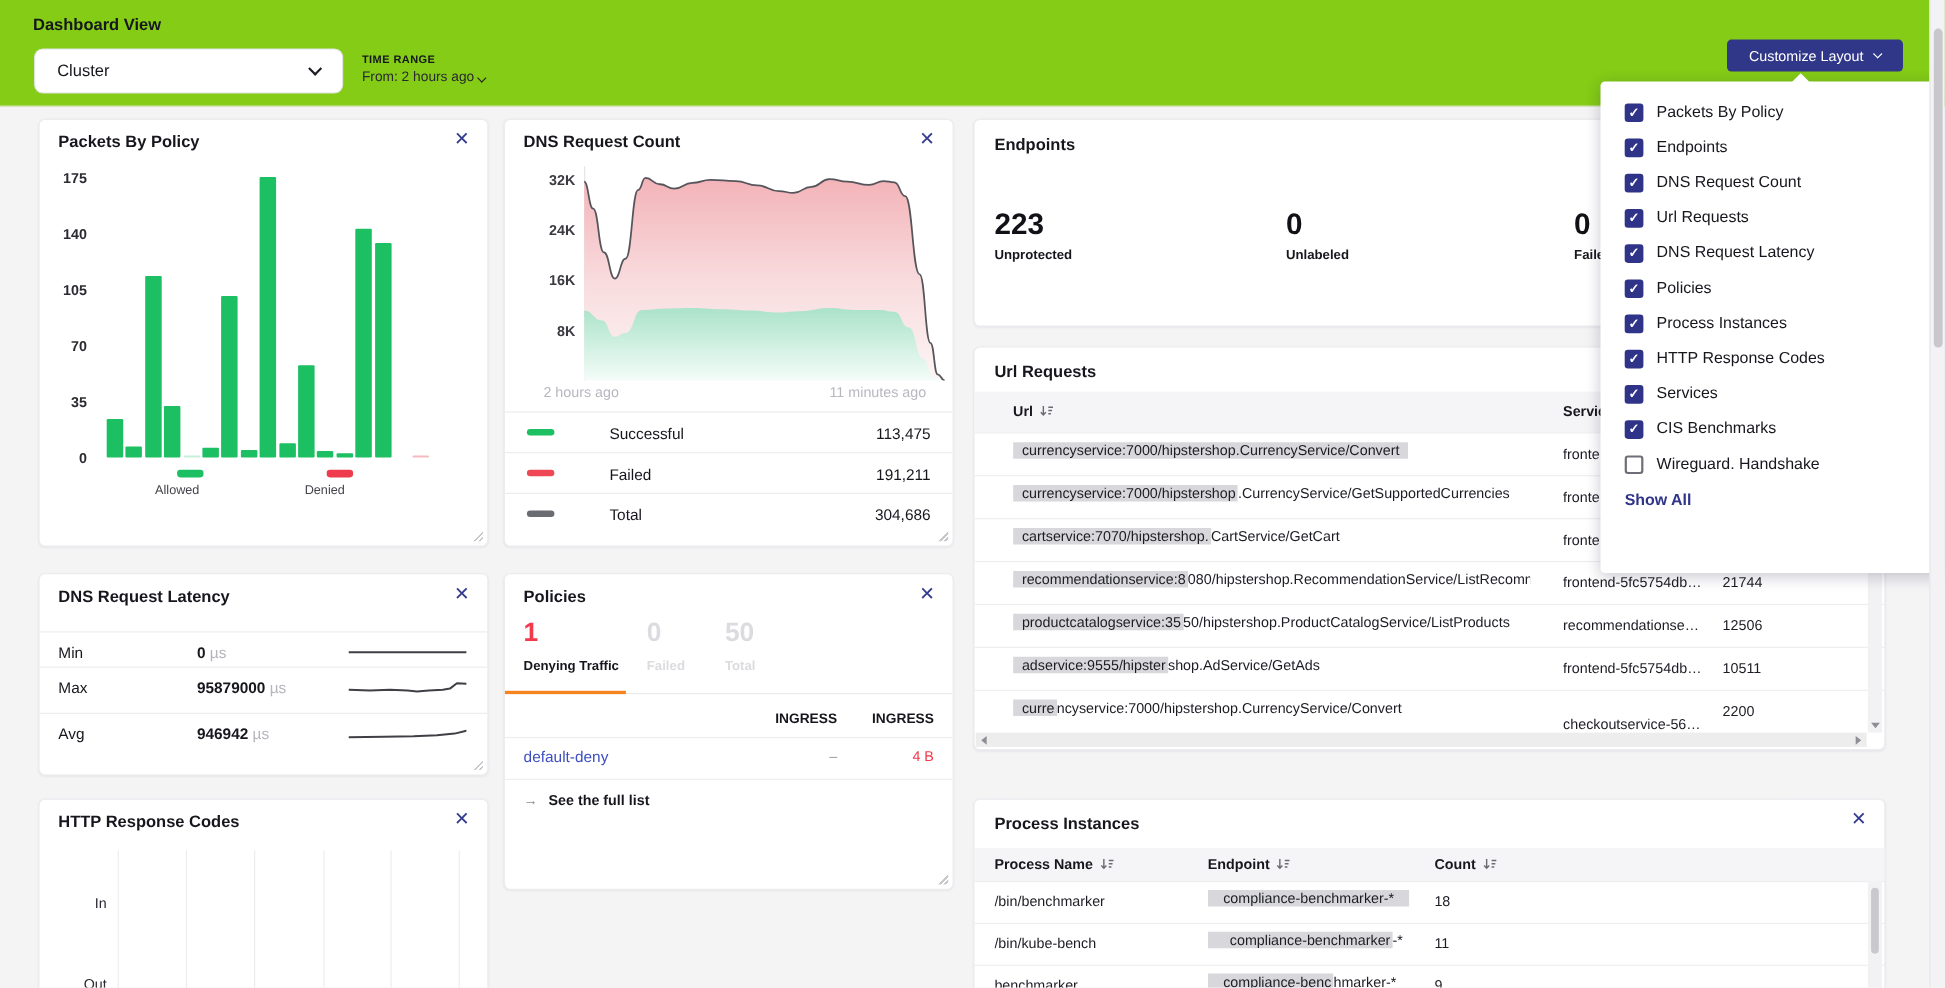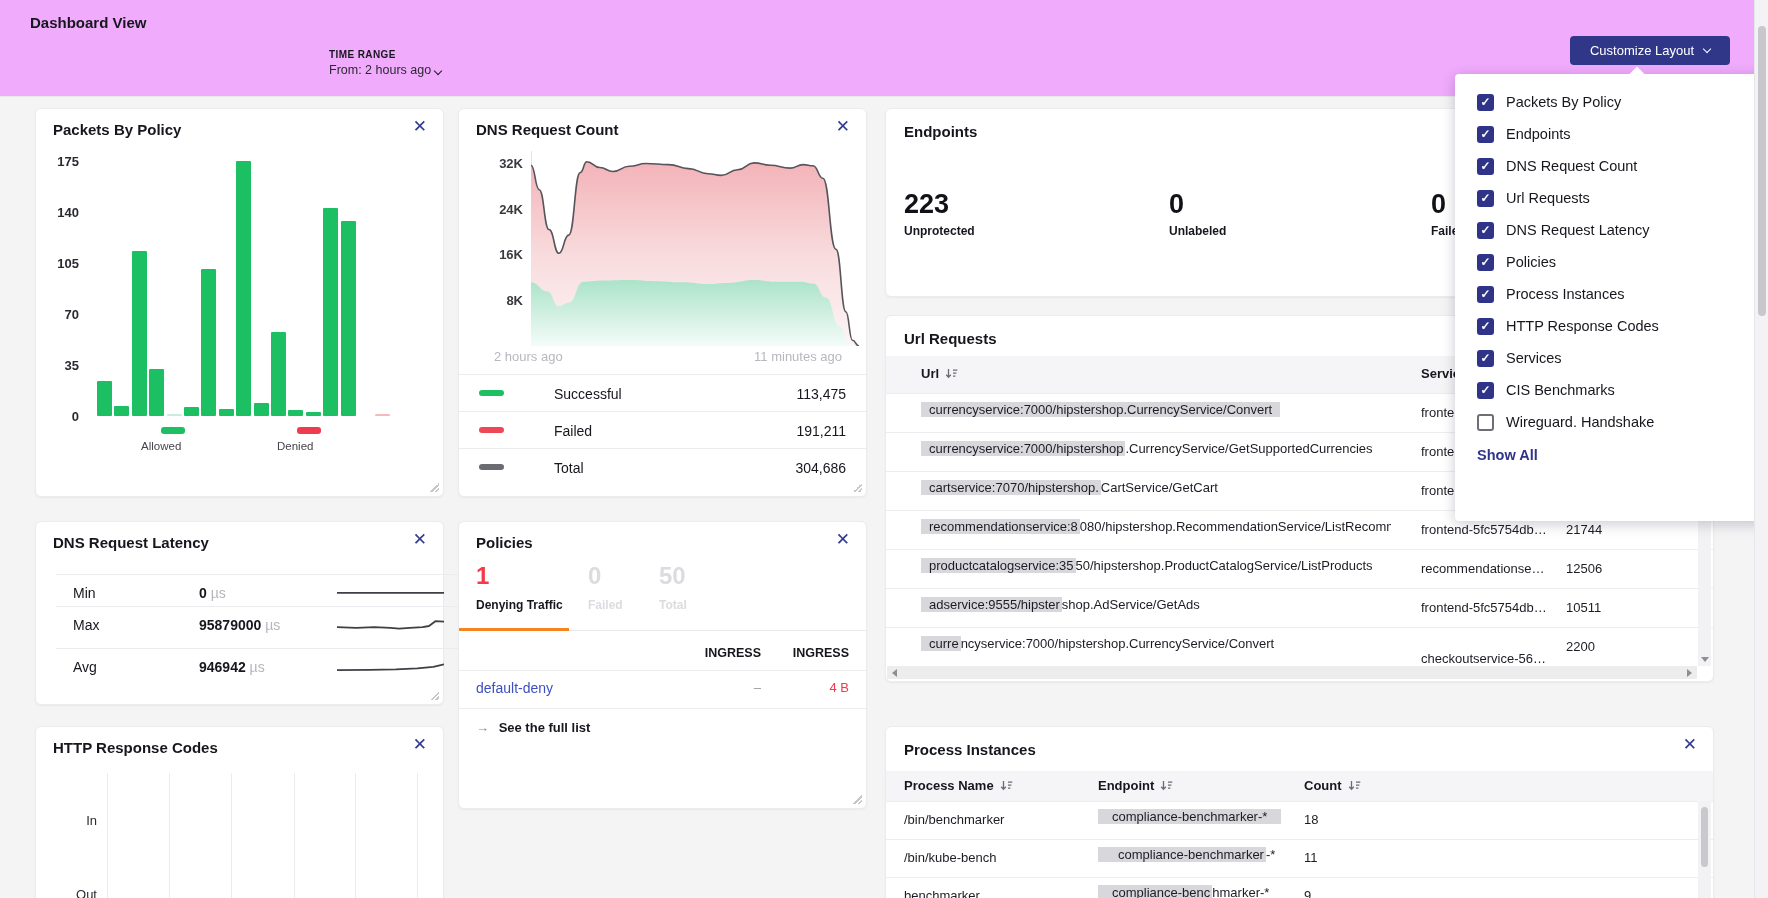--- a/index.html
+++ b/index.html
@@ -1,17 +1,17 @@
 <!DOCTYPE html>
 <html><head>
 <meta charset="utf-8">
 <style>
   html,body{margin:0;padding:0;background:#f4f4f5;font-family:"Liberation Sans",sans-serif;}
   .stage{position:relative;width:1768px;height:898px;overflow:hidden;background:#f4f4f5;}
-  .topbar{position:absolute;left:0;top:0;width:100%;height:96px;background:#f0abfc;border-bottom:1px solid #e8e8ea;}
+  .topbar{position:absolute;left:0;top:0;width:100%;height:96px;background:#84cc16;border-bottom:1px solid #e8e8ea;}
   .page-title{position:absolute;left:30px;top:14px;font-size:15px;font-weight:bold;color:#16161d;}
   .select{position:absolute;left:31px;top:44px;width:281px;height:41px;background:#fff;border:1px solid #e2e2e6;border-radius:8px;display:flex;align-items:center;justify-content:space-between;padding:0 20px;box-sizing:border-box;cursor:pointer;}
   .select .lbl{font-size:15px;color:#16161d;}
   .chv{display:inline-block;width:7px;height:7px;border-right:2px solid currentColor;border-bottom:2px solid currentColor;transform:rotate(45deg);margin-top:-4px;}
   .chv.sm{width:5px;height:5px;border-width:1.5px;}
   .trange{position:absolute;left:329px;top:49px;}
   .trange .t1{font-size:10px;font-weight:bold;letter-spacing:.4px;color:#16161d;}
   .trange .t2{font-size:12.5px;color:#2a2a31;margin-top:3px;cursor:pointer;}
   .btn{position:absolute;left:1570px;top:36px;width:160px;height:29px;background:#303789;color:#fff;border-radius:4px;display:flex;align-items:center;justify-content:center;gap:10px;font-size:13px;cursor:pointer;}
   .card{position:absolute;background:#fff;border:1px solid #ececef;border-radius:6px;box-shadow:0 1px 2px rgba(20,20,40,.05);}
@@ -36,21 +36,21 @@
   .stat .v{font-size:27px;font-weight:bold;color:#111117;line-height:1;}
   .stat .l{font-size:12px;font-weight:bold;color:#16161d;margin-top:6px;}
   
   .thead{position:absolute;left:0;width:100%;background:#f5f5f7;box-sizing:border-box;}
   .th{position:absolute;font-size:13px;font-weight:bold;color:#16161d;display:flex;align-items:center;gap:6px;}
   .trow{position:absolute;left:0;width:100%;border-top:1px solid #ededf0;box-sizing:border-box;cursor:pointer;}
   .cell{position:absolute;font-size:13px;color:#1c1c24;white-space:nowrap;overflow:hidden;}
   .chip{background:#d8d8dc;border-radius:2px;padding:4px 2px 4px 8px;}
   .chip.full{padding-right:8px;}
   
-  .latrow{position:absolute;left:0;width:100%;height:37px;border-top:1px solid #ececef;box-sizing:border-box;margin-left:20px;}
+  .latrow{position:absolute;left:0;width:100%;height:37px;border-top:1px solid #ececef;box-sizing:border-box;}
   .latrow .lb{position:absolute;left:17px;top:10px;font-size:14px;color:#16161d;}
   .latrow .vv{position:absolute;left:143px;top:10px;font-size:14px;font-weight:600;color:#16161d;}
   .latrow .vv .un{font-weight:400;color:#b5b5bc;}
   
   .ptab .num{font-size:24px;font-weight:bold;line-height:1;}
   .ptab .plb{font-size:12px;font-weight:bold;margin-top:10px;}
   
   .menu{position:absolute;left:1455px;top:74px;width:310px;height:447px;background:#fff;border-radius:4px;box-shadow:0 3px 14px rgba(20,20,50,.22);z-index:30;padding:12px 0 0 22px;box-sizing:border-box;}
   .mitem{height:32px;display:flex;align-items:center;gap:12px;cursor:pointer;}
   .cb{width:17px;height:17px;border-radius:3px;box-sizing:border-box;display:flex;align-items:center;justify-content:center;flex:0 0 auto;}
@@ -72,20 +72,24 @@
   .pagebar .th{position:absolute;left:3px;width:8px;top:26px;height:290px;background:#c7c7cc;border-radius:4px;}
   svg{display:block;}
 </style>
 </head>
 <body>
 
 <div class="stage">
 
   <div class="topbar">
     <div class="page-title">Dashboard View</div>
+    <div class="select">
+      <span class="lbl">Cluster</span>
+      <span class="chv" style="color:#1c1c24;"></span>
+    </div>
     <div class="trange">
       <div class="t1">TIME RANGE</div>
       <div class="t2"><span>From: 2 hours ago</span> <span class="chv sm" style="color:#1c1c24;"></span></div>
     </div>
     <div class="btn">
       <span>Customize Layout</span>
       <span class="chv sm" style="color:#fff;"></span>
     </div>
   </div>
 

